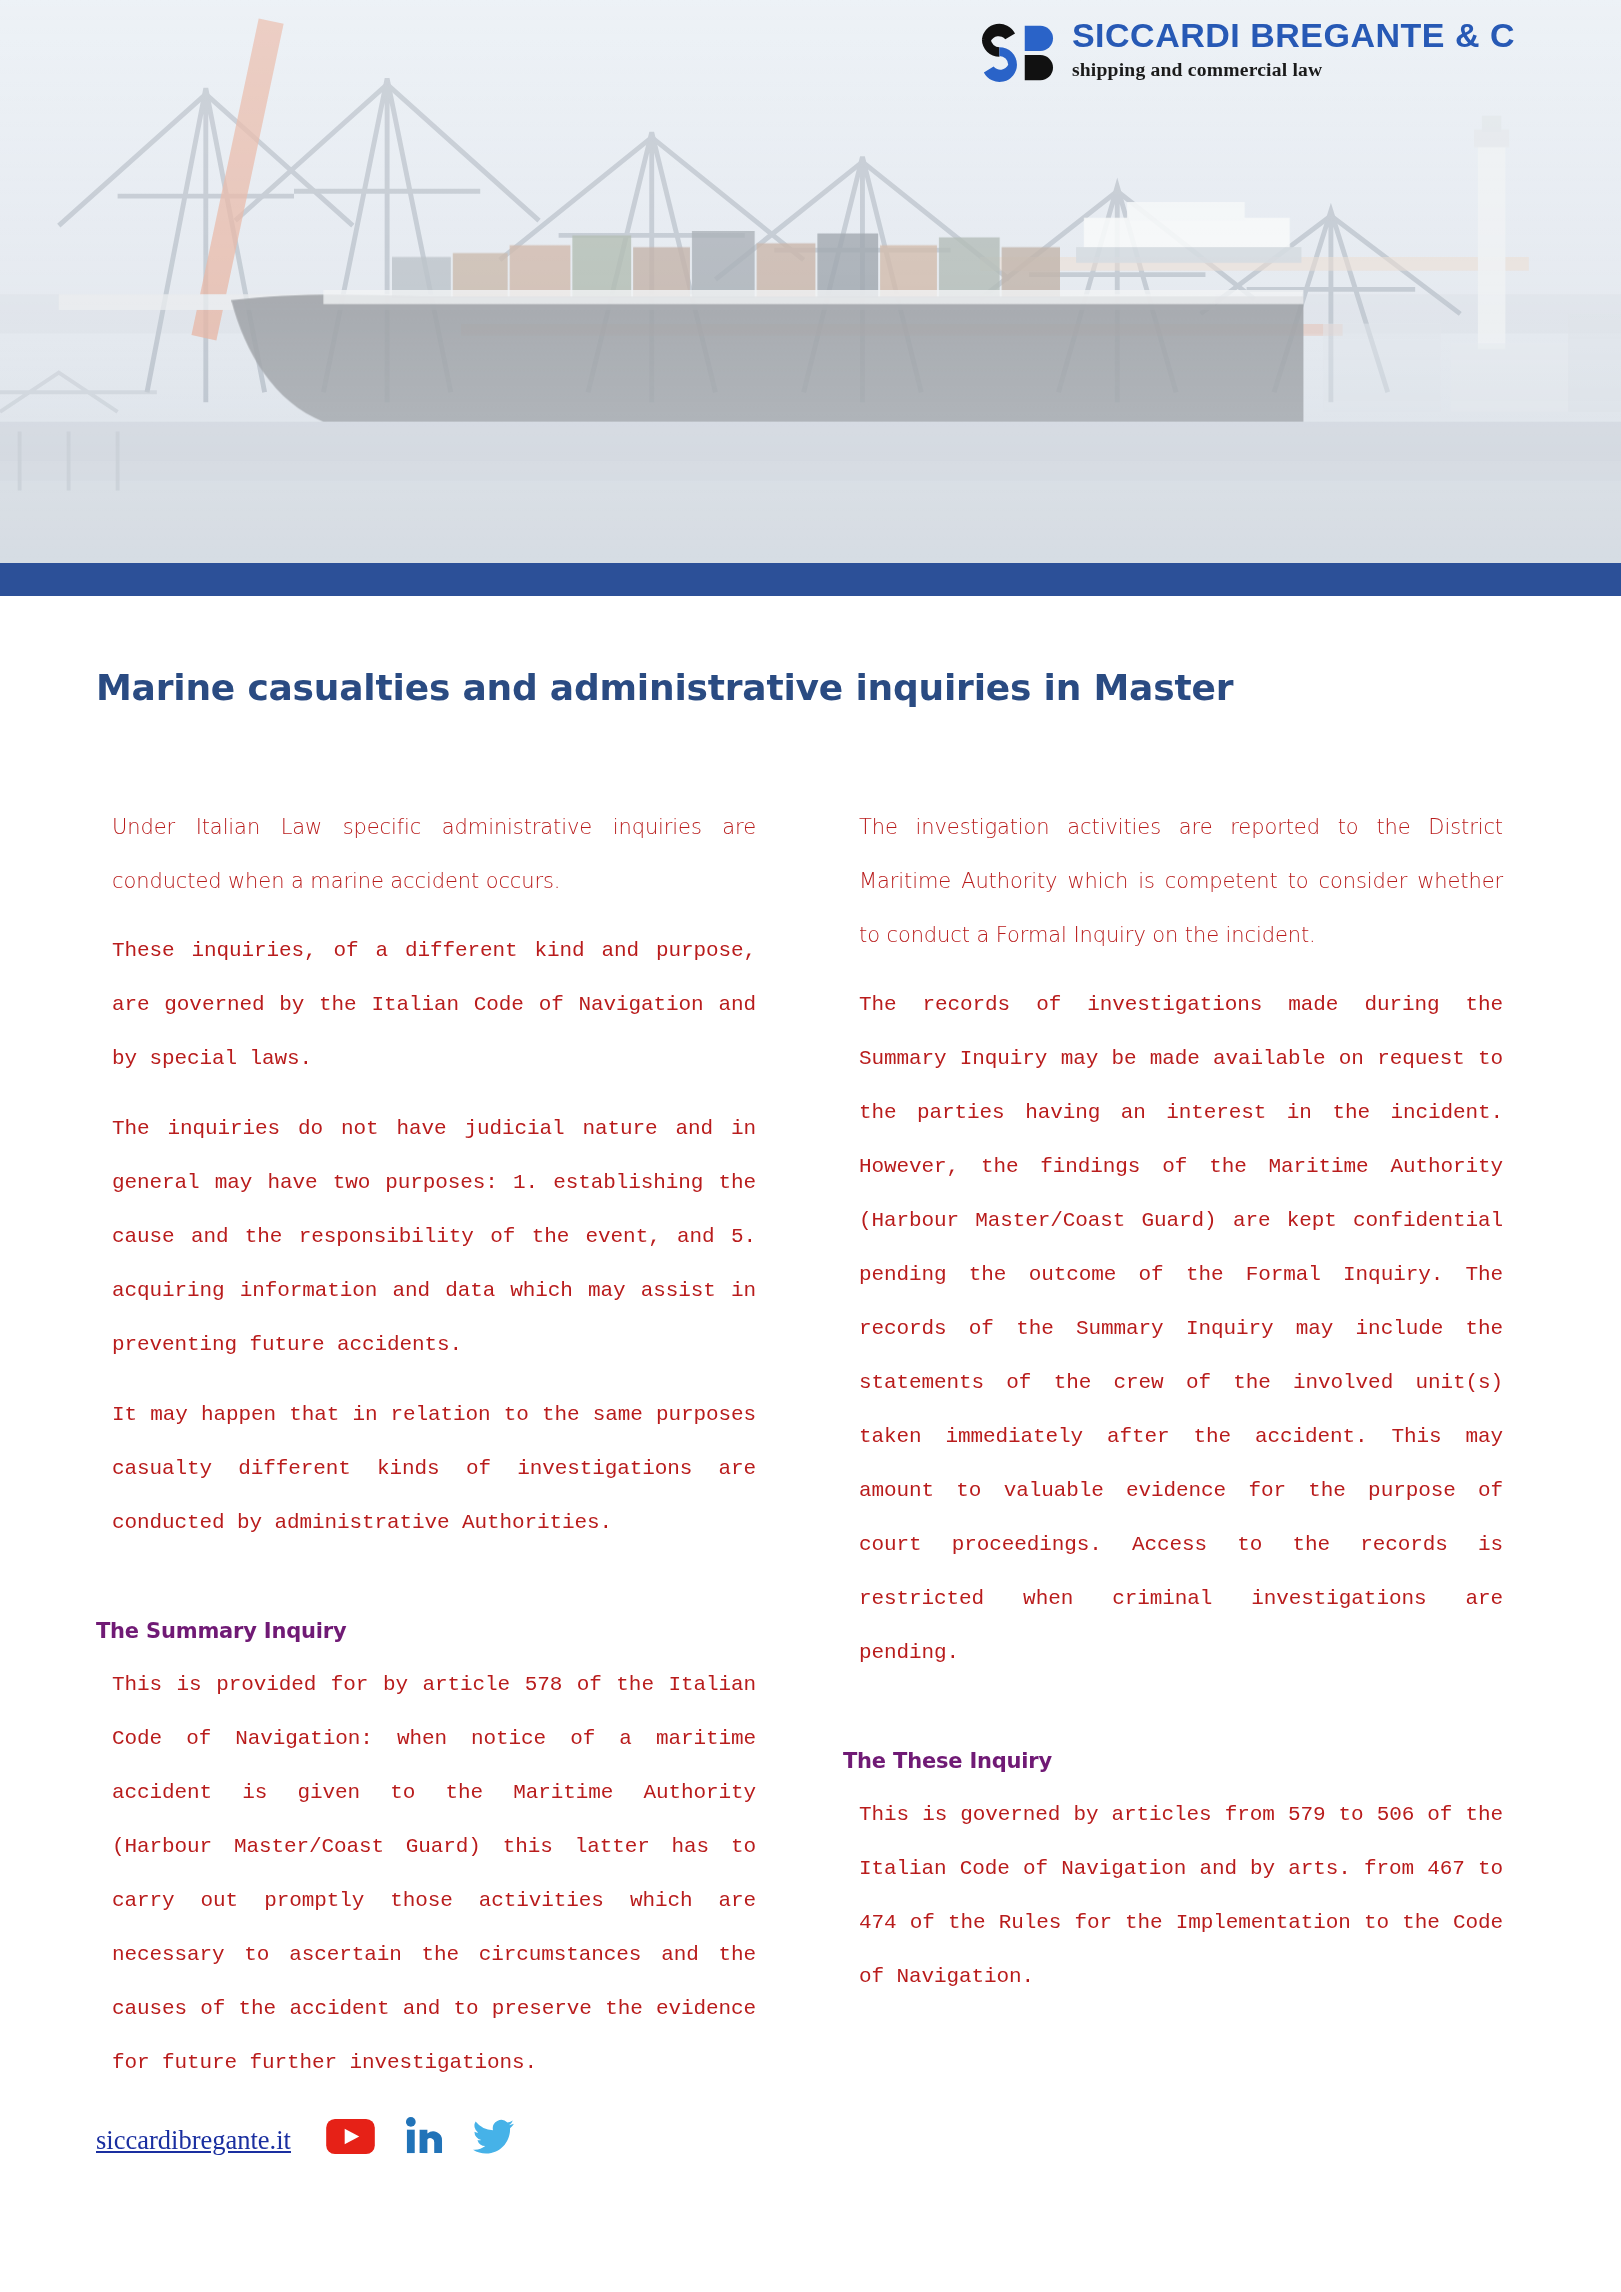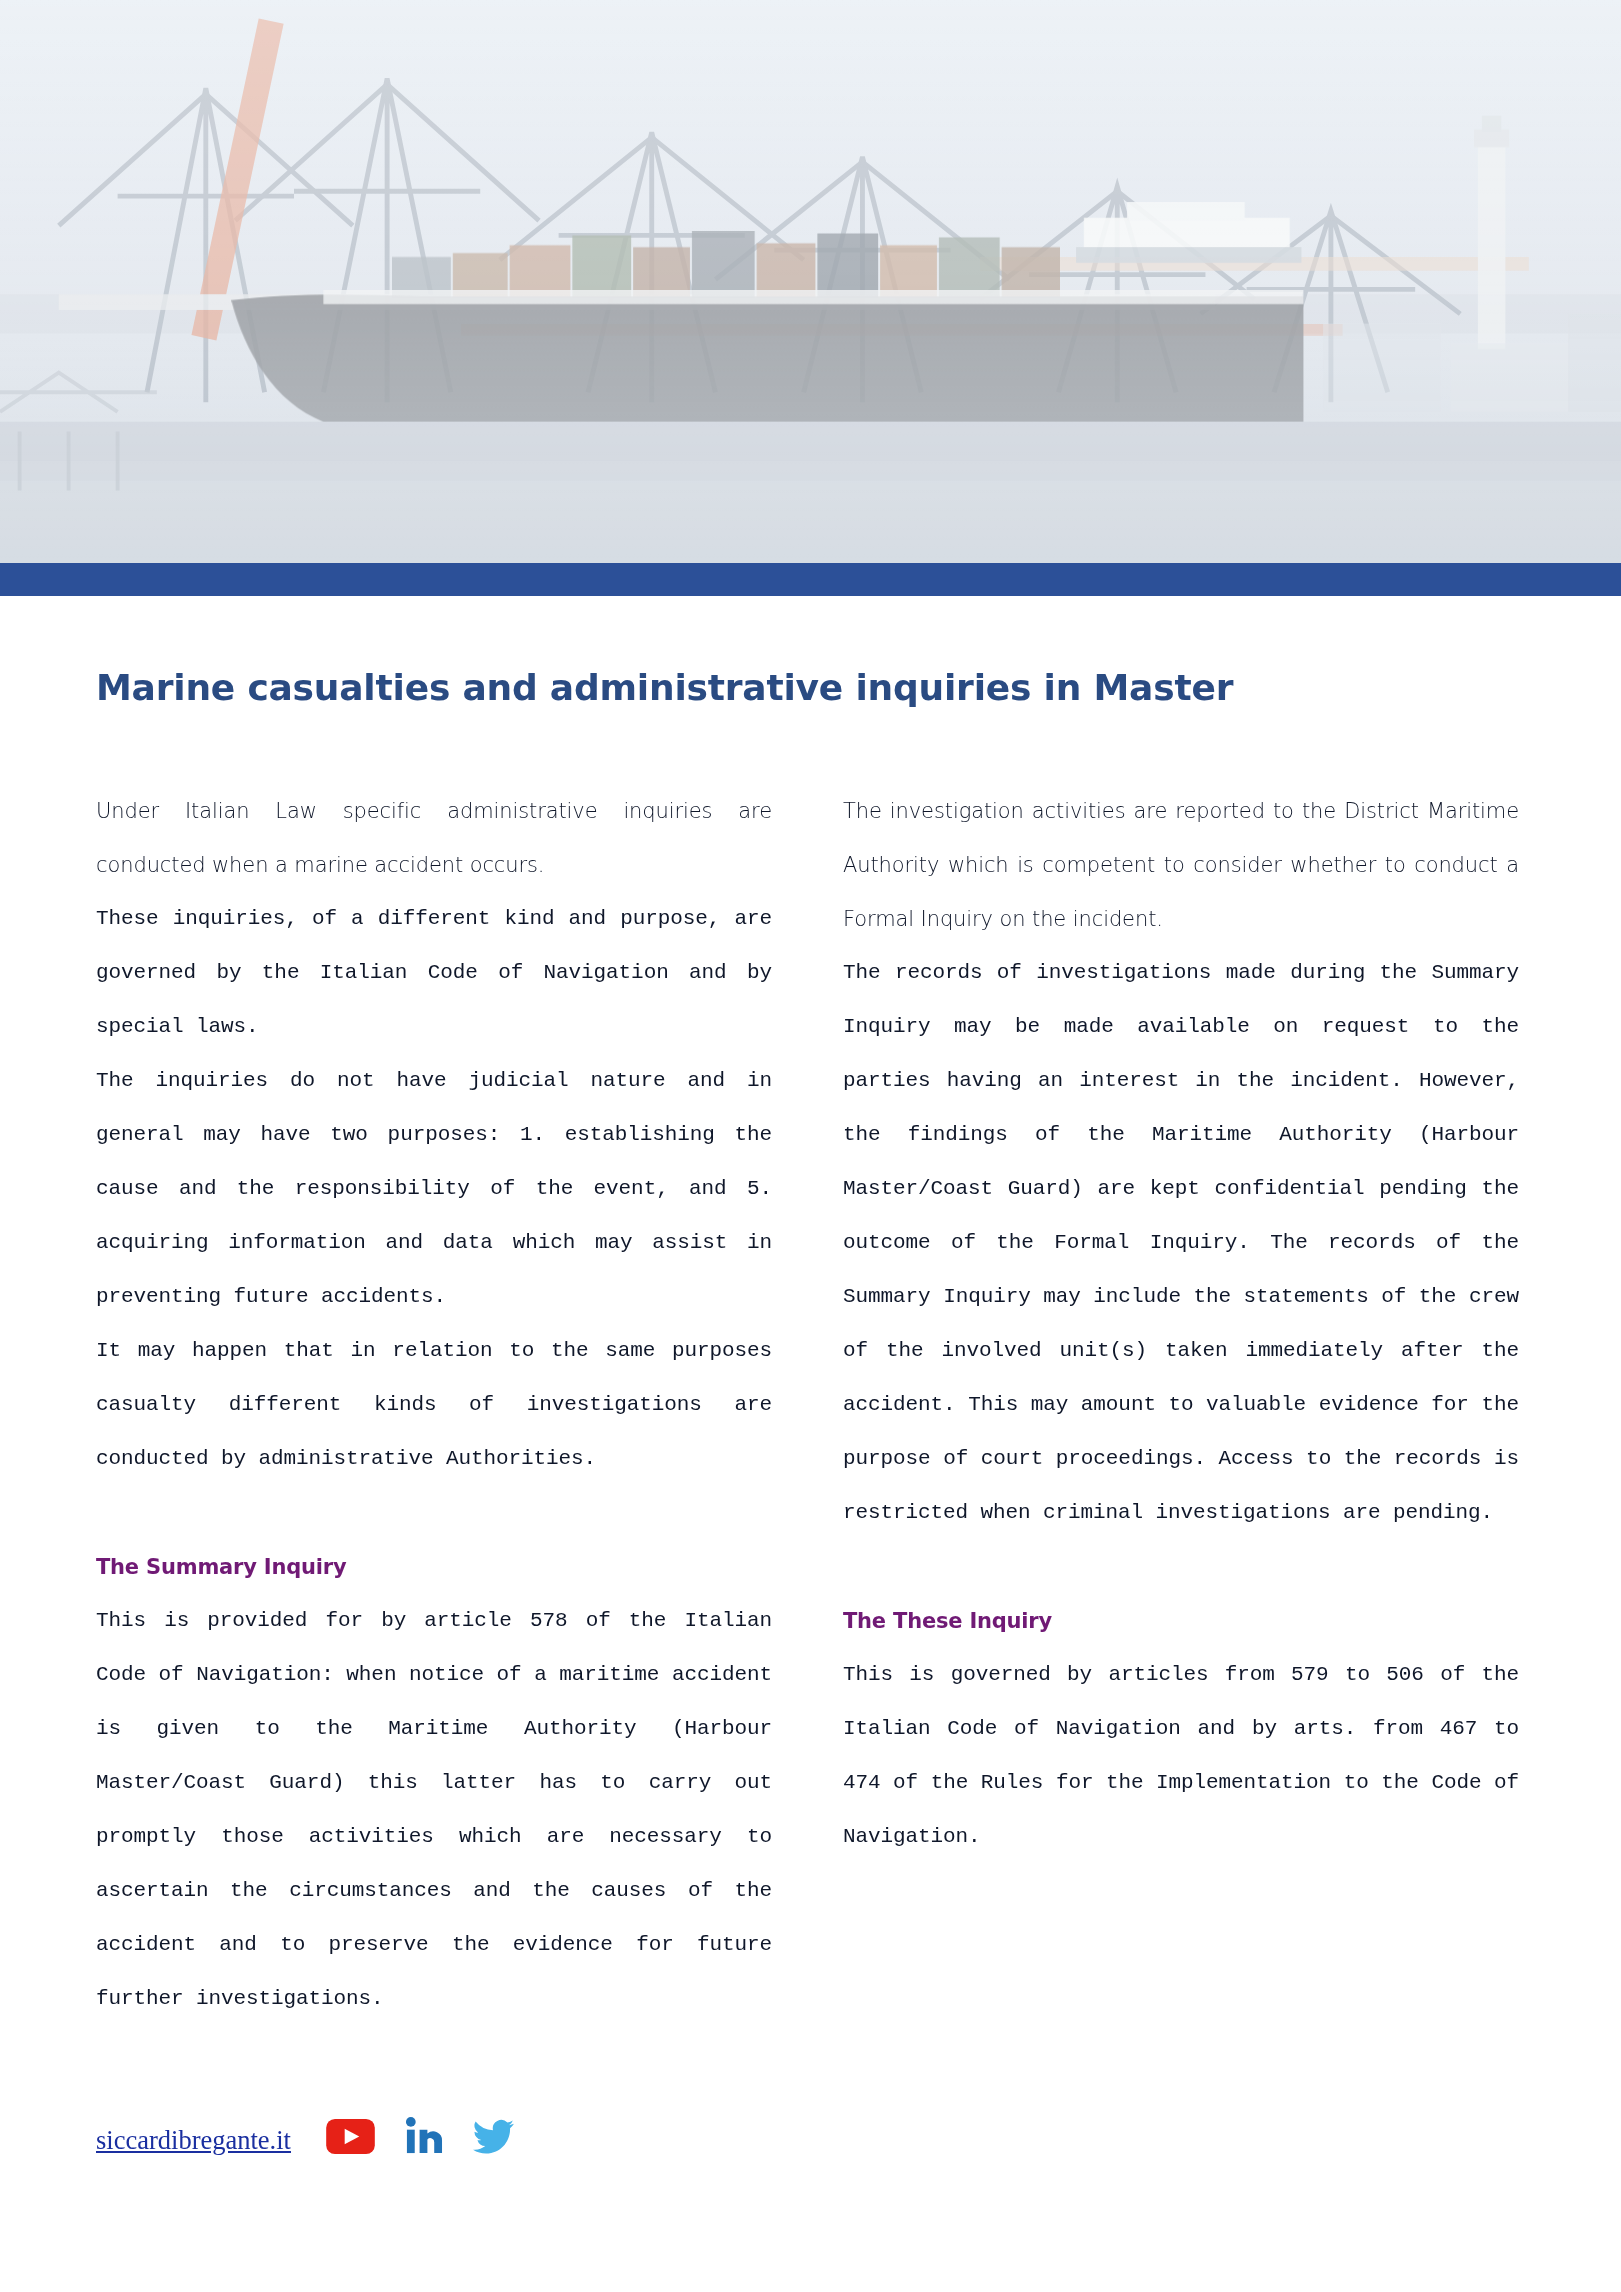--- a/index.html
+++ b/index.html
@@ -95,25 +95,25 @@
     display: flex;
     gap: 71px;
     padding: 76px 88px 0 96px;
   }
   .col {
     width: 676px;
     flex: 0 0 676px;
   }
 
   .body-text {
-    margin: 0;
+    margin: 16px;
     font-family: "DejaVu Sans", sans-serif;
     font-size: 21px;
     line-height: 54px;
-    color: #0f172a;
+    color: #b91c1c;
     text-align: justify;
     font-weight: 300;
     letter-spacing: -0.1px;
   }
   .body-text.nogap { margin-top: 0; font-family: Liberation Mono, monospace; }
 
   .section-heading {
     margin: 54px 0 0 0;
     font-family: "DejaVu Sans", sans-serif;
     font-size: 21px;
@@ -231,20 +231,35 @@
       </g>
 
       <g opacity="0.55">
         <rect x="1350" y="330" width="120" height="90" fill="#cdd5de"></rect>
         <rect x="1480" y="350" width="140" height="70" fill="#d3dae2"></rect>
         <rect x="1600" y="320" width="54" height="100" fill="#c9d1da"></rect>
       </g>
     </svg>
     <div class="photo-haze"></div>
 
+    <div class="logo-block">
+      <svg class="logo-mark" viewBox="0 0 86 78">
+
+        <path d="M8 26 A 18 18 0 0 1 42 20 L 32 26 A 9 9 0 0 0 17 28 Z" fill="#111111"></path>
+        <path d="M8 26 A 18 18 0 0 0 26 44 L 26 34 A 9 9 0 0 1 17 26 Z" fill="#111111"></path>
+        <path d="M26 34 A 18 18 0 0 1 44 52 A 18 18 0 0 1 10 60 L 20 54 A 9 9 0 0 0 35 52 A 9 9 0 0 0 26 43 Z" fill="#2a63c8"></path>
+
+        <path d="M52 12 L 68 12 A 13 13 0 0 1 68 38 L 52 38 Z" fill="#2a63c8"></path>
+        <path d="M52 42 L 68 42 A 13 13 0 0 1 68 68 L 52 68 Z" fill="#111111"></path>
+      </svg>
+      <div class="logo-text">
+        <div class="logo-name">SICCARDI BREGANTE &amp; C</div>
+        <div class="logo-tagline">shipping and commercial law</div>
+      </div>
+    </div>
   </div>
 
   <div class="blue-band"></div>
 
   <div class="content">
 
     <h1 class="doc-title">Marine casualties and administrative inquiries in Master</h1>
 
     <div class="columns">
 

